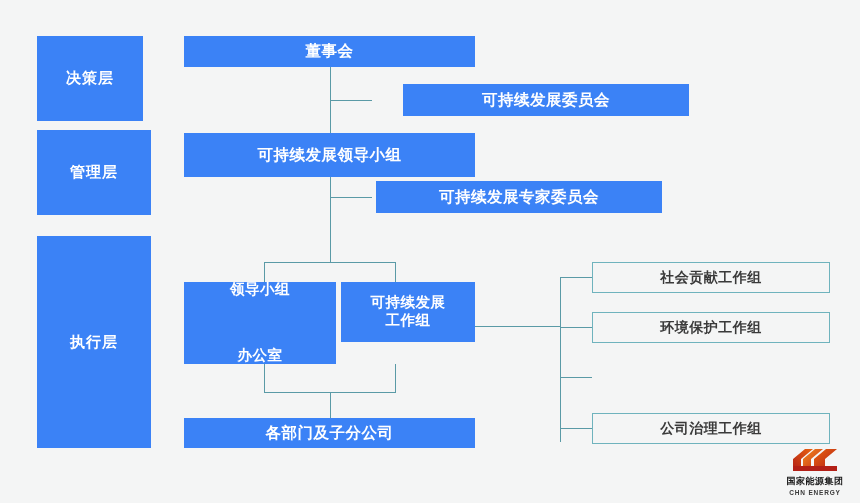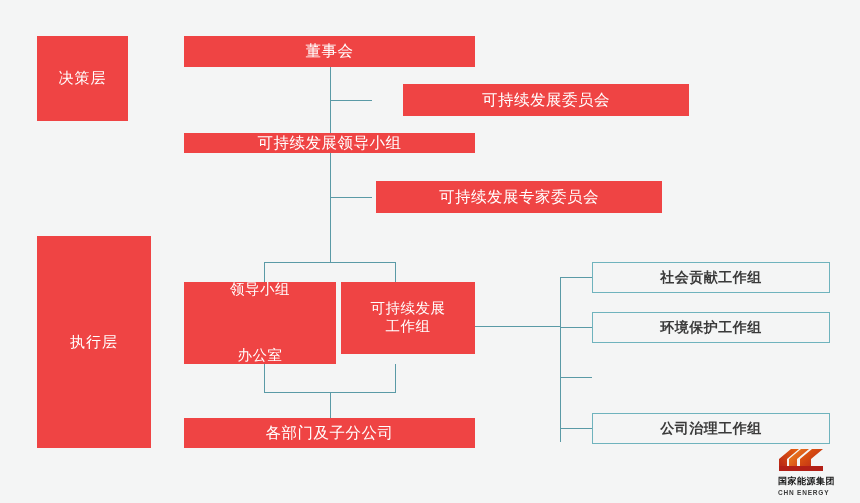--- a/index.html
+++ b/index.html
@@ -24,23 +24,23 @@
   .box {
     position: absolute;
     box-sizing: border-box;
     display: flex;
     align-items: center;
     justify-content: center;
     text-align: center;
     line-height: 1.22;
   }
   .solid {
-    background: #ef4444;
+    background: #3b82f6;
     color: #ffffff;
-    font-weight: normal;
+    font-weight: bold;
   }
   .outline {
     background: #f4f5f5;
     border: 1px solid #6fb3bd;
     color: #3a3a3a;
     font-weight: bold;
   }
 
   
   .layer-label {
@@ -59,21 +59,21 @@
     background: #5a9aa6;
   }
   .ln-v { width: 1px; }
   .ln-h { height: 1px; }
 
   
   .logo {
     position: absolute;
     display: flex;
     flex-direction: column;
-    align-items: flex-start;
+    align-items: center;
     justify-content: flex-start;
   }
   .logo-mark {
     width: 46px;
     height: 26px;
     position: relative;
   }
   .logo-cn {
     font-size: 9px;
     font-weight: bold;
@@ -87,24 +87,27 @@
     color: #3a3a3a;
     letter-spacing: 0.8px;
     margin-top: 1px;
   }
 </style>
 </head>
 <body>
 
 <div id="chart">
 
-  <div class="box solid layer-label" style="left:37px; top:36px; width:91px; height:85px;">
+  <div class="box solid layer-label" style="left:37px; top:36px; width:106px; height:85px;">
     <span>决策层</span>
   </div>
 
+  <div class="box solid layer-label" style="left:37px; top:130px; width:114px; height:85px;">
+    <span>管理层</span>
+  </div>
 
   <div class="box solid layer-label" style="left:37px; top:236px; width:114px; height:212px;">
     <span>执行层</span>
   </div>
 
   <div class="ln ln-v" style="left:330px; top:66px; height:196px;"></div>
 
   <div class="ln ln-h" style="left:330px; top:100px; width:42px;"></div>
 
   <div class="ln ln-h" style="left:330px; top:197px; width:42px;"></div>
@@ -126,34 +129,34 @@
   <div class="ln ln-h" style="left:560px; top:428px; width:32px;"></div>
 
   <div class="box solid node-lg" style="left:184px; top:36px; width:291px; height:31px;">
     <span>董事会</span>
   </div>
 
   <div class="box solid node-lg" style="left:372px; top:84px; width:286px; height:32px;margin-left:31px;">
     <span>可持续发展委员会</span>
   </div>
 
-  <div class="box solid node-lg" style="left:184px; top:133px; width:291px; height:20px;">
+  <div class="box solid node-lg" style="left:184px; top:133px; width:291px; height:44px;">
     <span>可持续发展领导小组</span>
   </div>
 
   <div class="box solid node-lg" style="left:376px; top:181px; width:286px; height:32px;">
     <span>可持续发展专家委员会</span>
   </div>
 
   <div class="box solid node-md" style="left:184px; top:282px; width:152px; height:82px; flex-direction:column;gap:48px;">
     <span>领导小组</span>
     <span>办公室</span>
   </div>
 
-  <div class="box solid node-md" style="left:341px; top:282px; width:134px; height:72px; flex-direction:column;">
+  <div class="box solid node-md" style="left:341px; top:282px; width:134px; height:60px; flex-direction:column;">
     <span>可持续发展</span>
     <span>工作组</span>
   </div>
 
   <div class="box solid node-lg" style="left:184px; top:418px; width:291px; height:30px;">
     <span>各部门及子分公司</span>
   </div>
 
   <div class="box outline node-wg" style="left:592px; top:262px; width:238px; height:31px;">
     <span>社会贡献工作组</span>

